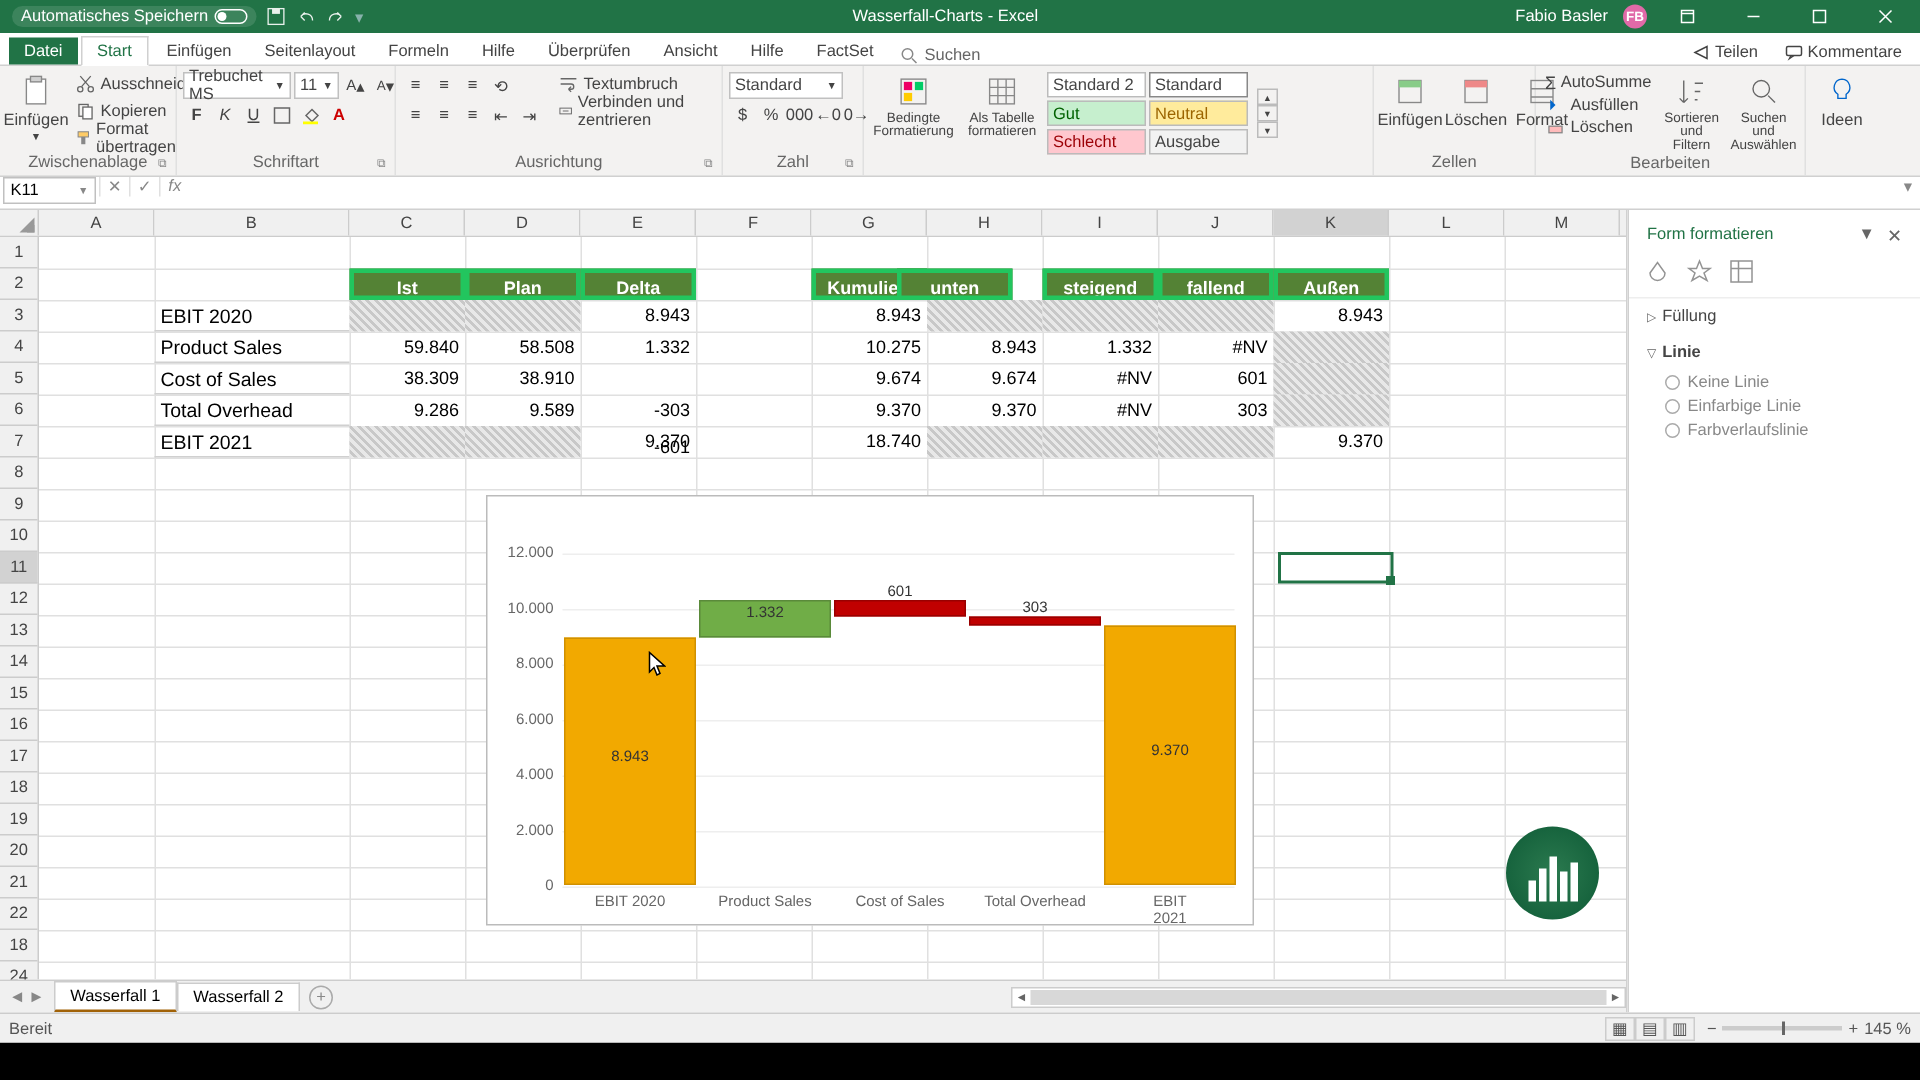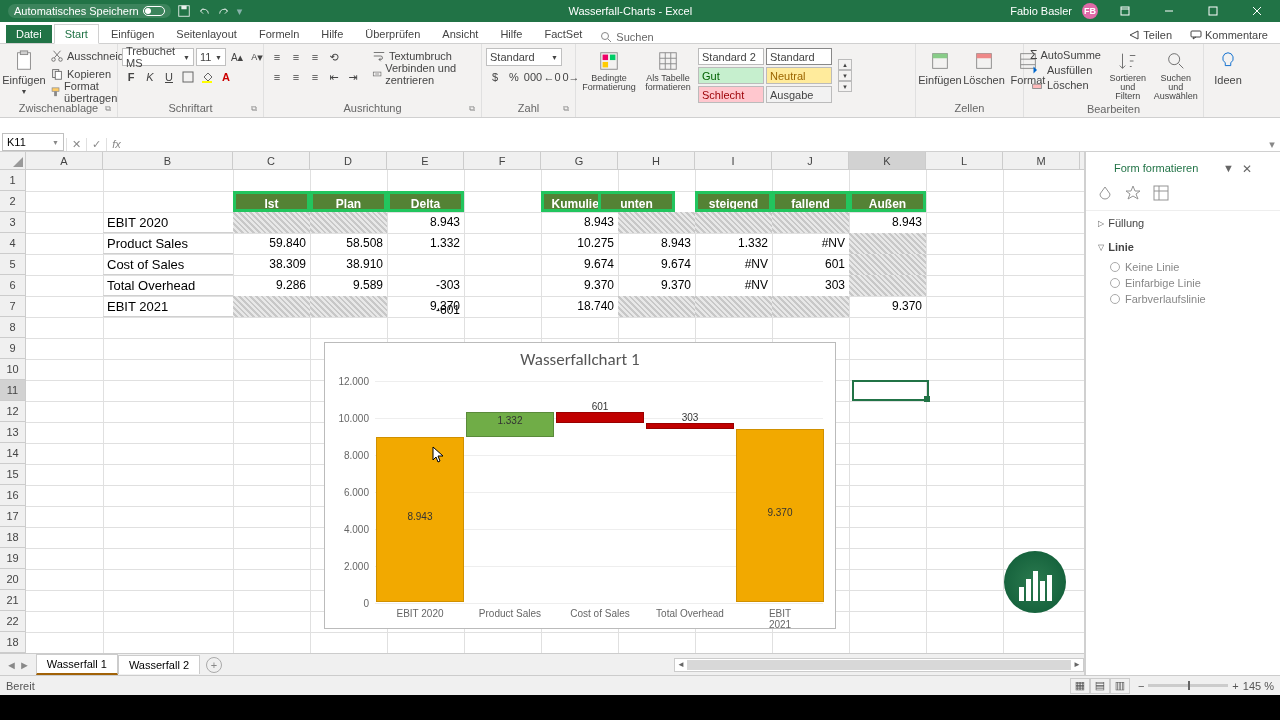--- a/index.html
+++ b/index.html
@@ -47,21 +47,21 @@
   .cs.std{background:#fff;border-color:#888}
   .cs.schl{background:#ffc7ce;color:#9c0006}
   .cs.gut{background:#c6efce;color:#006100}
   .cs.aus{background:#f2f2f2}
   .csarrow{width:14px;display:flex;flex-direction:column;justify-content:center;gap:0}
   .csarrow div{height:11px;border:1px solid #bbb;display:flex;align-items:center;justify-content:center;font-size:7px}
   
   .editops{display:flex;flex-direction:column;gap:1px;font-size:10px}
   .editops .smlbtn{height:14px}
   
-  .fbar{height:34px;border-bottom:1px solid #d0d0d0;display:flex;align-items:flex-end;background:#fff}
+  .fbar{height:22px;border-bottom:1px solid #d0d0d0;display:flex;align-items:flex-start;background:#fff}
   .namebox{width:62px;height:18px;border:1px solid #c0c0c0;margin:0 2px;padding:0 4px;display:flex;align-items:center;justify-content:space-between;font-size:11px}
   .fxbtns{display:flex;gap:0;color:#888}
   .fxbtns div{width:20px;text-align:center;border-left:1px solid #e0e0e0}
   .formula{flex:1;height:18px;padding:0 4px}
   .fbar .expand{width:16px;color:#888;text-align:center}
   
   .main{flex:1;display:flex;overflow:hidden}
   .gridwrap{flex:1;display:flex;flex-direction:column;overflow:hidden;border-right:1px solid #d0d0d0}
   .colhdr{height:18px;display:flex;background:#f0f0f0;border-bottom:1px solid #ccc}
   .selall{width:26px;border-right:1px solid #ccc;background:#f0f0f0;position:relative}
@@ -92,21 +92,21 @@
   .bar{position:absolute;bottom:0}
   .bar.outer{background:#f2a900;border:1px solid #d09000}
   .bar.rise{background:#70ad47;border:1px solid #5a8a3a}
   .bar.fall{background:#c00000;border:1px solid #900}
   .bar.hidden{background:transparent}
   .barlbl{position:absolute;width:100%;text-align:center;font-size:10px;color:#333}
   .catlbl{position:absolute;top:100%;margin-top:6px;font-size:10px;color:#666;text-align:center;transform:translateX(-50%)}
   .cursor{position:absolute;width:12px;height:18px;pointer-events:none;z-index:50}
   
   .sidepanel{width:195px;background:#fff;border-left:1px solid #d0d0d0;display:flex;flex-direction:column}
-  .sp-title{padding:10px 28px 4px;font-size:15px;color:#217346;display:flex;justify-content:space-between}
+  .sp-title{padding:10px 12px 4px;font-size:15px;color:#217346;display:flex;justify-content:space-between}
   .sp-title .cls{color:#666;font-size:12px}
   .sp-icons{padding:4px 10px 8px;display:flex;gap:10px;border-bottom:1px solid #eee}
   .sp-icons .ic{width:18px;height:18px;border:1px solid #888;opacity:.7}
   .sp-opt{padding:6px 12px;font-size:11px;color:#444;display:flex;align-items:center;gap:4px}
   .sp-opt .tri{font-size:8px;color:#666}
   .sp-sub{padding:2px 24px;font-size:11px;color:#888;display:flex;align-items:center;gap:5px}
   .sp-sub .radio{width:10px;height:10px;border:1px solid #aaa;border-radius:50%}
   
   .sheettabs{height:22px;border-top:1px solid #ccc;display:flex;align-items:center;background:#f0f0f0;font-size:11px}
   .stnav{display:flex;gap:2px;padding:0 6px;color:#888}
@@ -626,21 +626,20 @@
               <div class="cell hatch" style="left: 284px; top: 126px; width: 77px;"></div>
               <div class="cell num" style="left: 361px; top: 126px; width: 77px;">9.370</div>
               <div class="cell num" style="left: 515px; top: 126px; width: 77px;">18.740</div>
               <div class="cell hatch" style="left: 592px; top: 126px; width: 77px;"></div>
               <div class="cell hatch" style="left: 669px; top: 126px; width: 77px;"></div>
               <div class="cell hatch" style="left: 746px; top: 126px; width: 77px;"></div>
               <div class="cell num" style="left: 823px; top: 126px; width: 77px;">9.370</div>
             </div>
 
           <div class="chart" style="left:298px;top:172px;width:512px;height:287px">
-            <div class="chart-title">Wasserfallchart 1</div>
             <div class="plot" id="plot">
                 <div class="ygrid" style="top: 222px;"></div>
                 <div class="ylab" style="top: 222px;">0</div>
                 <div class="ygrid" style="top: 185px;"></div>
                 <div class="ylab" style="top: 185px;">2.000</div>
                 <div class="ygrid" style="top: 148px;"></div>
                 <div class="ylab" style="top: 148px;">4.000</div>
                 <div class="ygrid" style="top: 111px;"></div>
                 <div class="ylab" style="top: 111px;">6.000</div>
                 <div class="ygrid" style="top: 74px;"></div>

